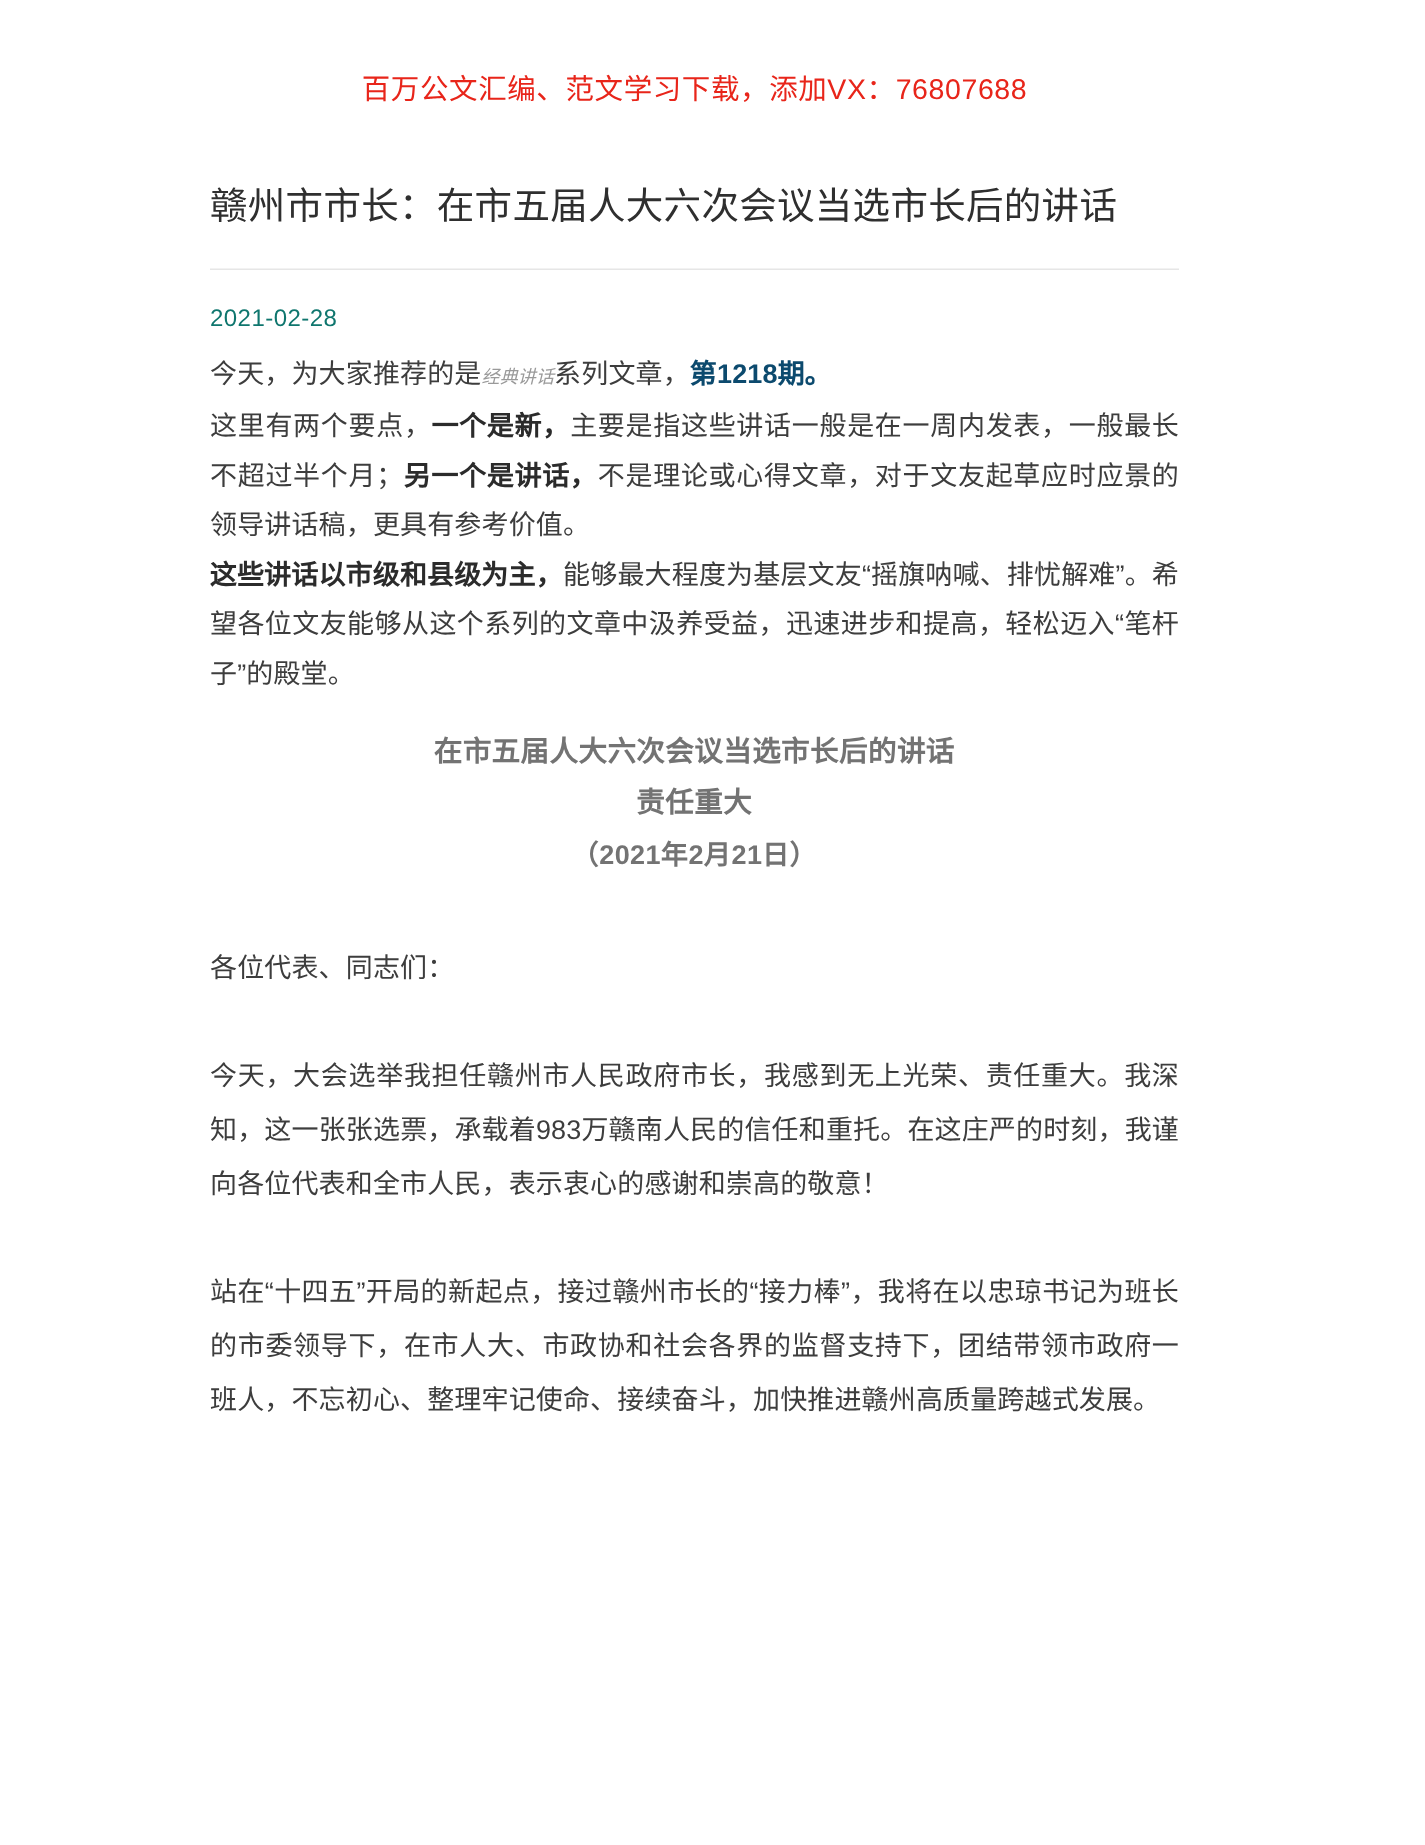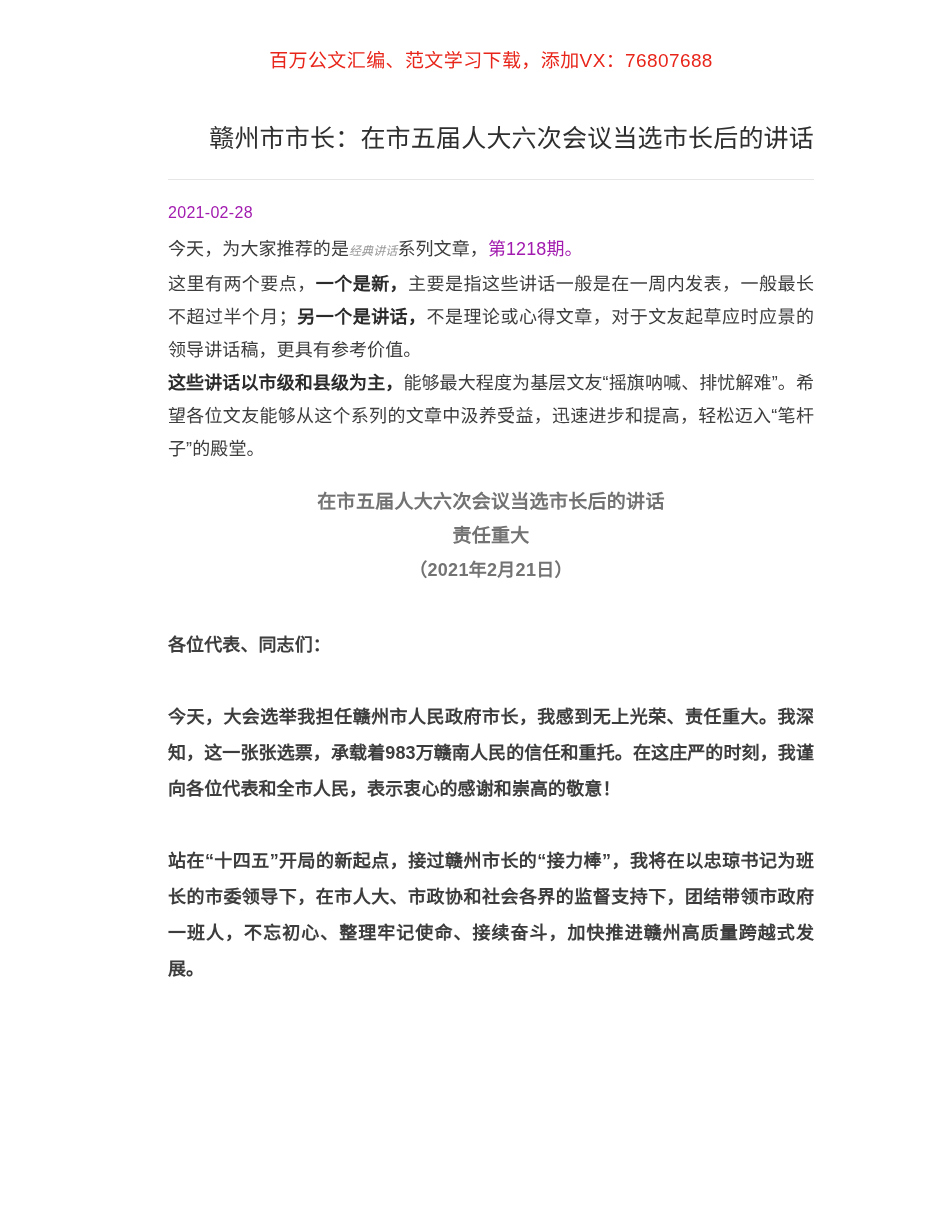--- a/index.html
+++ b/index.html
@@ -20,21 +20,21 @@
   .page {
     position: relative;
     width: 950px;
     height: 1230px;
     box-sizing: border-box;
     background: #ffffff;
   }
 
   .content {
     position: absolute;
-    left: 168px;
+    left: 140px;
     top: 0;
     width: 646px;
   }
 
   
   .promo {
     text-align: center;
     color: #e8251a;
     font-size: 19px;
     line-height: 26px;
@@ -47,34 +47,33 @@
 
   
   .doc-title {
     font-size: 25px;
     line-height: 38px;
     color: #2f2f2f;
     font-weight: 400;
     margin: 0;
     padding-top: 45px;
     letter-spacing: 0.2px;
-    text-align: right;
   }
 
   .rule {
     border: 0;
     border-top: 1px solid #e6e6e6;
     margin: 22px 0 0 0;
     height: 0;
     width: 100%;
   }
 
   
   .date {
-    color: #a21caf;
+    color: #0f766e;
     font-size: 16px;
     line-height: 24px;
     margin: 0;
     padding-top: 21px;
     letter-spacing: 0.3px;
   }
 
   
   .intro p {
     margin: 0;
@@ -90,22 +89,22 @@
   }
 
   .series-mark {
     color: #9a9a9a;
     font-family: "Liberation Serif", "DejaVu Serif", serif;
     font-size: 12px;
     font-style: italic;
   }
 
   .hot {
-    color: #a21caf;
-    font-weight: normal;
+    color: #0c4a6e;
+    font-weight: bold;
   }
 
   .b {
     font-weight: bold;
     color: #2b2b2b;
   }
 
   
   .red-head {
     text-align: center;
@@ -122,21 +121,20 @@
   .red-head .rh-date {
     margin: 0;
     line-height: 34px;
     font-size: 18px;
     letter-spacing: 0.3px;
   }
 
   
   .body-text {
     padding-top: 40px;
-    font-weight: bold;
   }
   .body-text p {
     margin: 0 0 36px 0;
     font-size: 18px;
     line-height: 36px;
     color: #3d3d3d;
     text-align: justify;
     text-justify: inter-ideograph;
     letter-spacing: 0.1px;
   }

